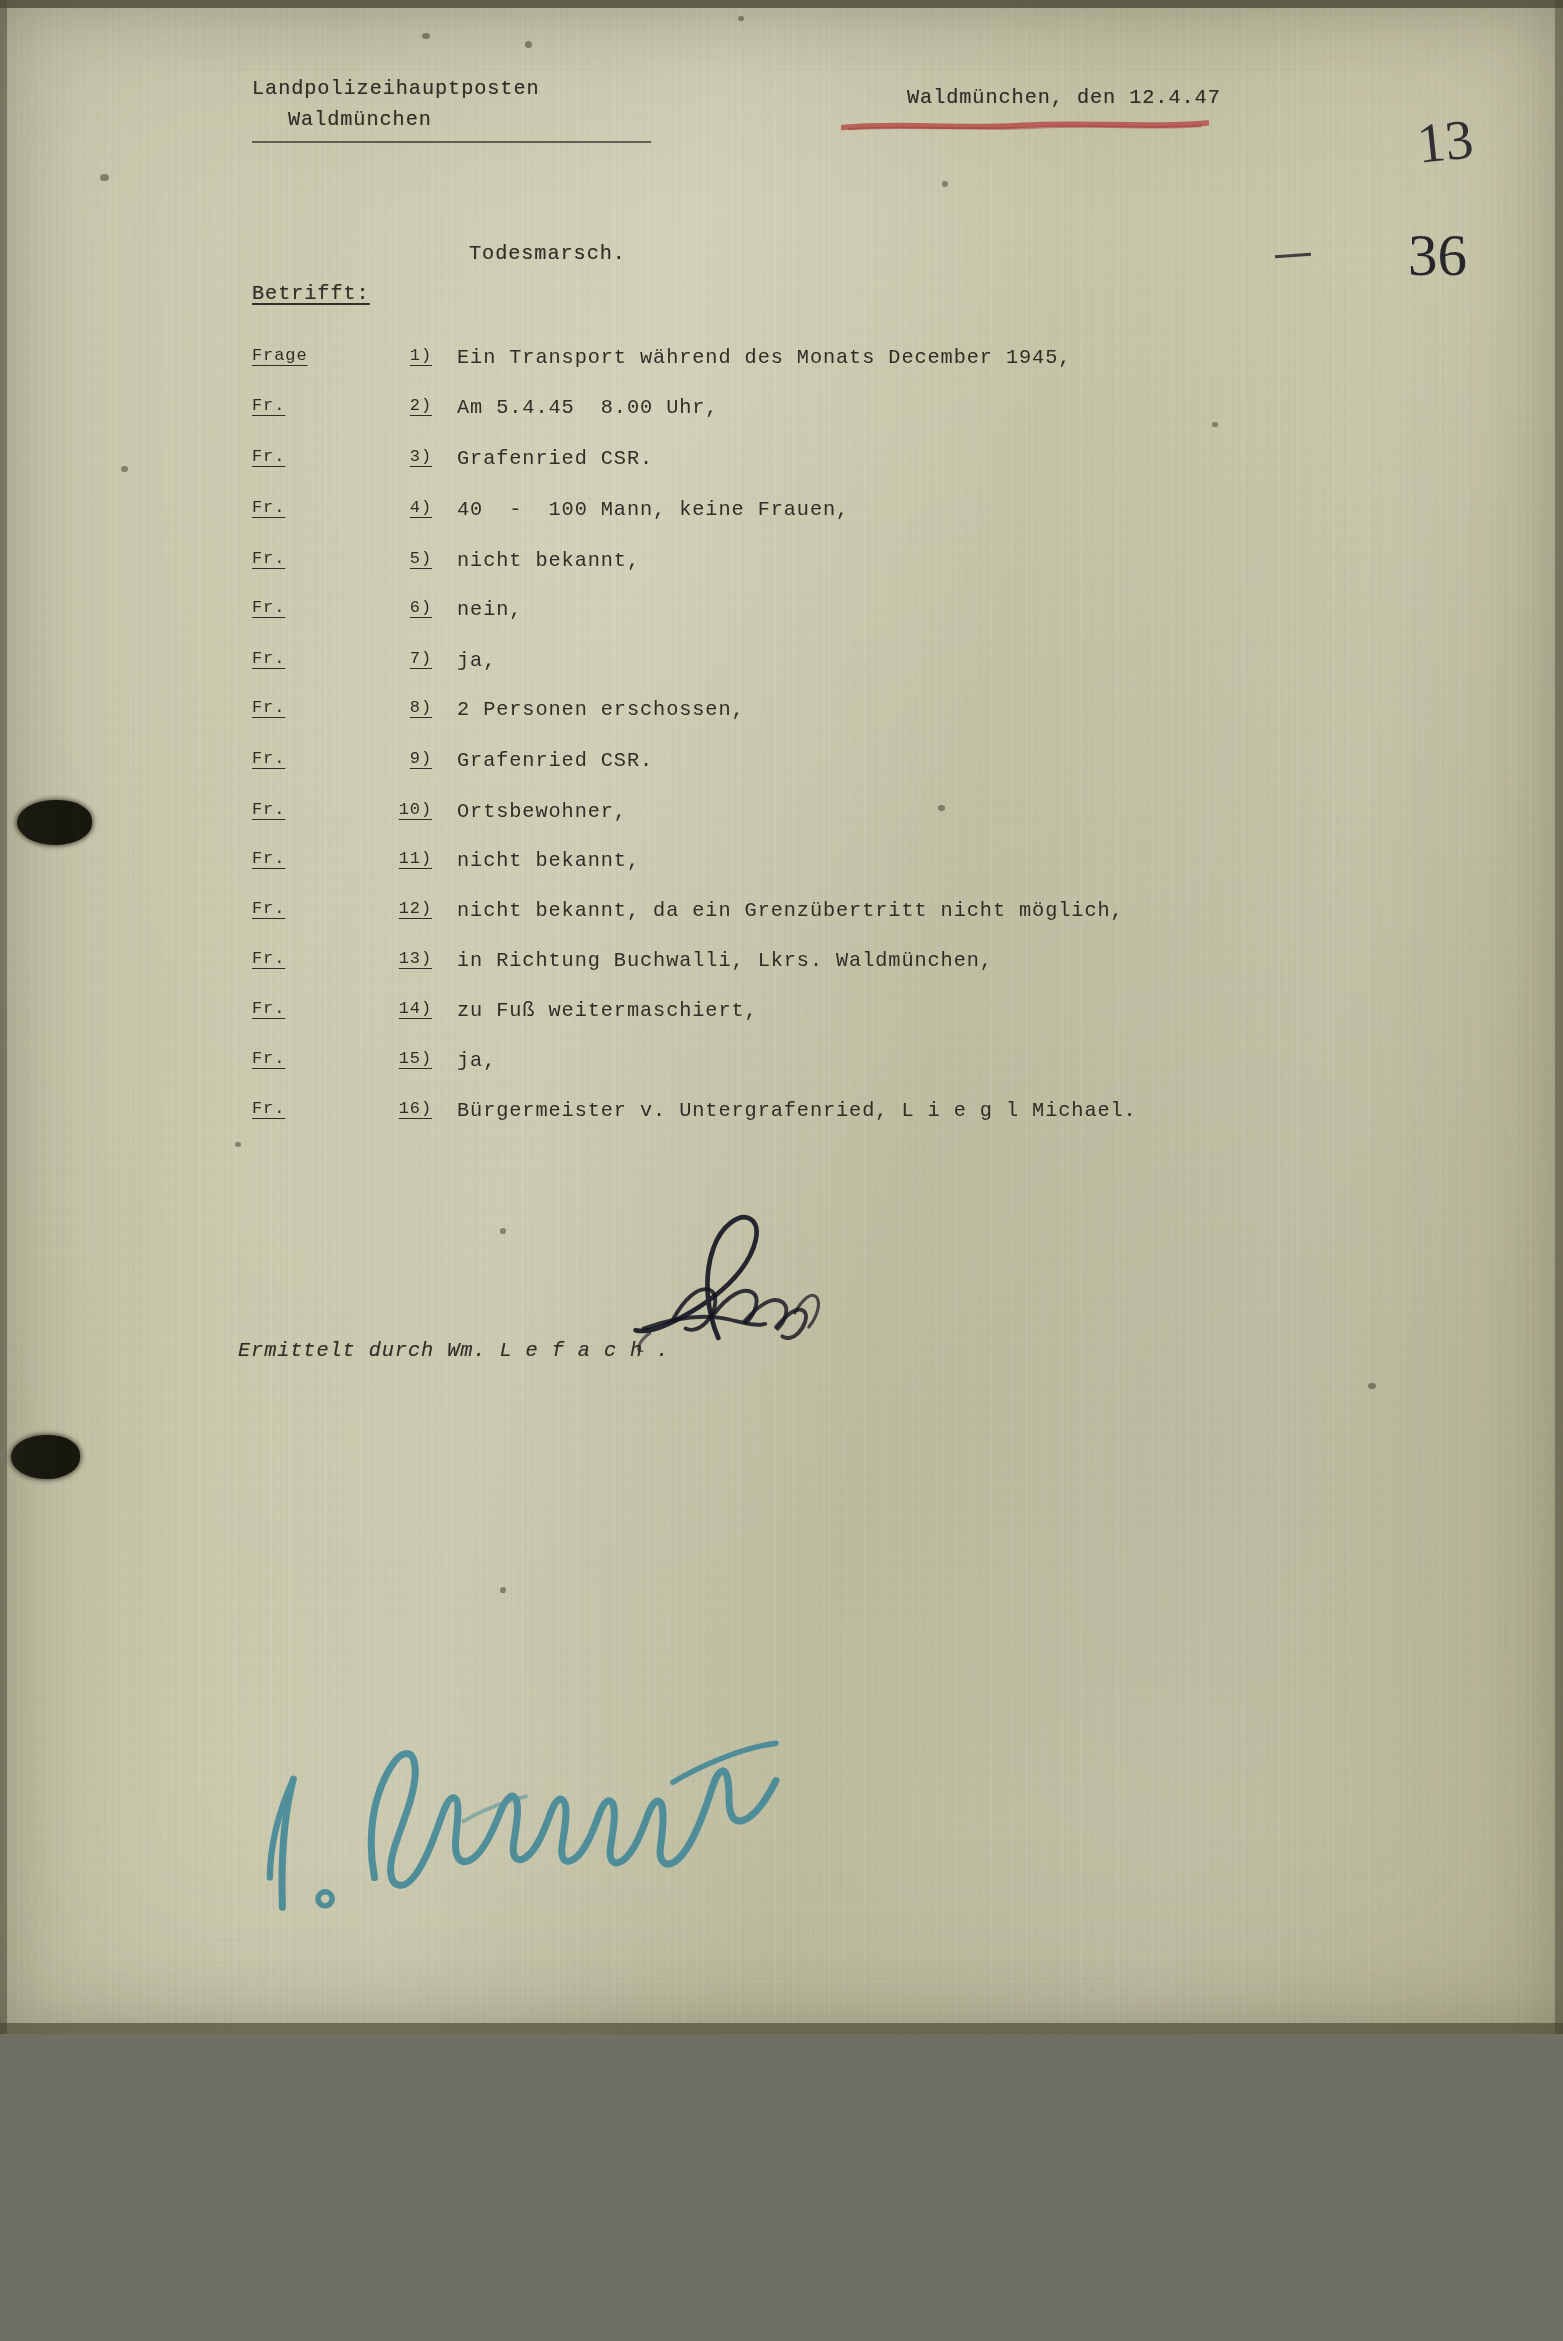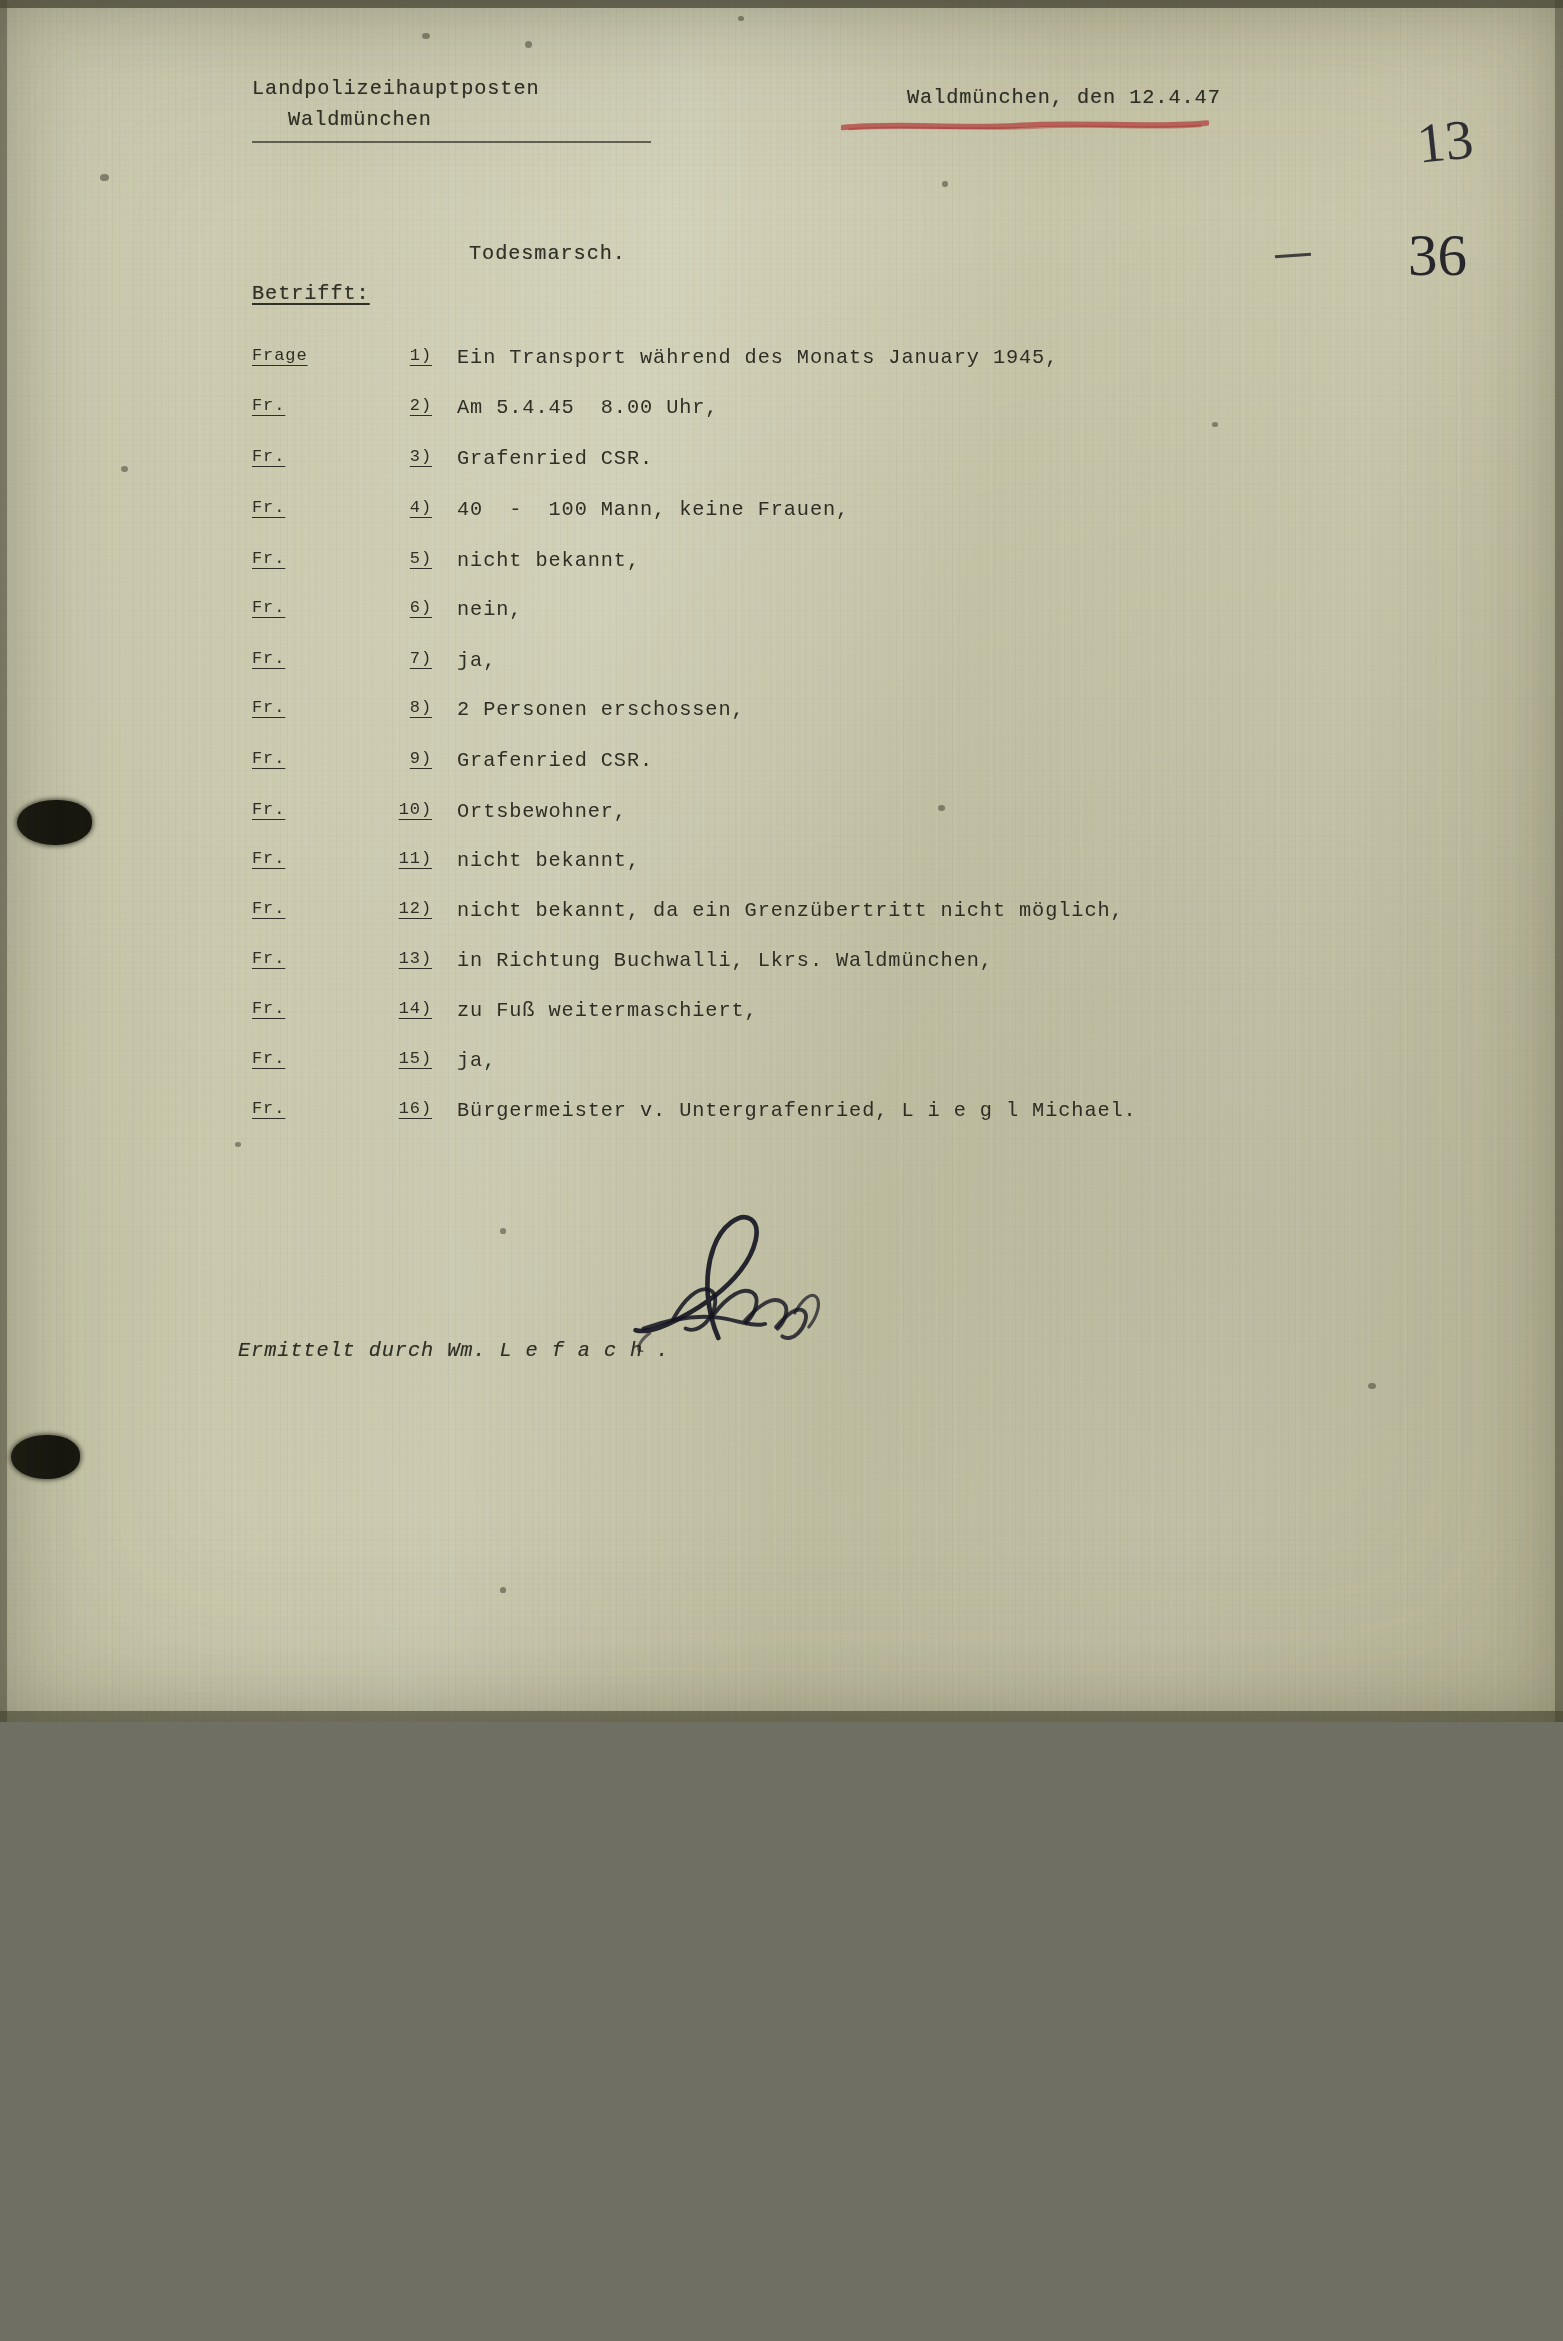--- a/index.html
+++ b/index.html
@@ -11,21 +11,21 @@
     width: 1564px;
     height: 2342px;
     overflow: hidden;
     font-family: "Liberation Mono", monospace;
   }
 
   
   #page {
     position: relative;
     width: 1564px;
-    height: 1722px;
+    height: 2034px;
     background:
       radial-gradient(ellipse at 30% 20%, rgba(255,255,255,0.10) 0%, rgba(255,255,255,0) 55%),
       radial-gradient(ellipse at 78% 72%, rgba(0,0,0,0.07) 0%, rgba(0,0,0,0) 60%),
       linear-gradient(100deg, #cdccb0 0%, #c8c7aa 18%, #cfceb4 38%, #c6c4a6 58%, #cbc9ad 78%, #c2c09f 100%);
     overflow: hidden;
   }
   
   #grain {
     position: absolute;
     inset: 0;
@@ -217,21 +217,21 @@
   <div id="num-13">13</div>
   <div id="num-36">36</div>
   <div id="dash-36"></div>
 
   <div class="typed u" id="subj-label">Betrifft:</div>
   <div class="typed" id="subj-value">Todesmarsch.</div>
 
   <div class="qrow" style="top:346px">
     <div class="qlabel">Frage</div>
     <div class="qlabel qnum">1)</div>
-    <div class="qans">Ein Transport während des Monats January 1945,</div>
+    <div class="qans">Ein Transport während des Monats December 1945,</div>
   </div>
   <div class="qrow" style="top:396px">
     <div class="qlabel">Fr.</div>
     <div class="qlabel qnum">2)</div>
     <div class="qans">Am 5.4.45  8.00 Uhr,</div>
   </div>
   <div class="qrow" style="top:447px">
     <div class="qlabel">Fr.</div>
     <div class="qlabel qnum">3)</div>
     <div class="qans">Grafenried CSR.</div>

